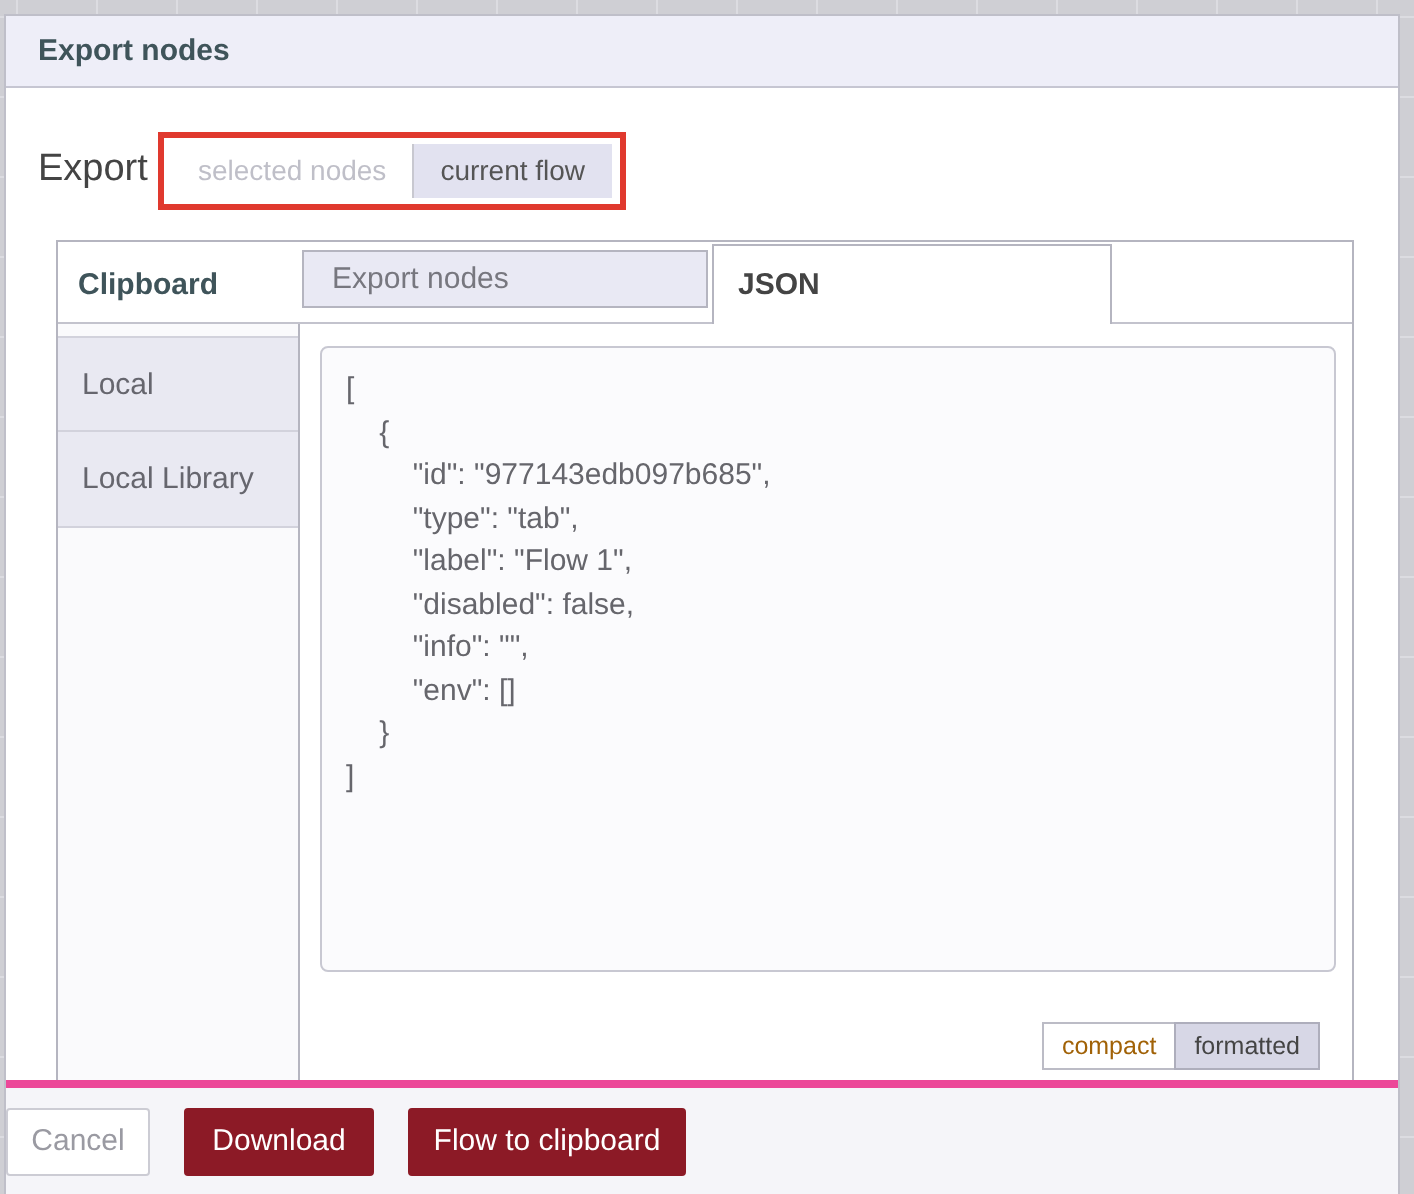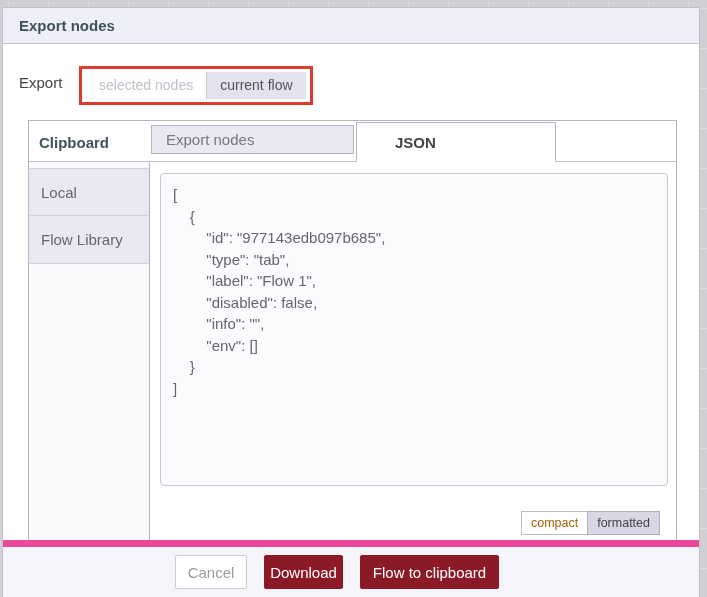--- a/index.html
+++ b/index.html
@@ -38,21 +38,21 @@
     line-height: 36px;
     font-size: 15px;
     font-weight: bold;
     color: #3f545a;
   }
 
   
   .export-label {
     position: absolute;
     left: 16px; top: 66px;
-    font-size: 15px;
+    font-size: 19px;
     color: #444;
   }
   .scope-annotation {
     position: absolute;
     left: 76px; top: 58px;
     border: 3px solid #e0392e;
     padding: 3px 4px;
     display: flex;
     align-items: flex-end;
     background: #fff;
@@ -106,21 +106,21 @@
     line-height: 27px;
     padding-left: 14px;
     background: #e9e9f4;
     border: 1px solid #b5b5c0;
     color: #77777f;
   }
   .tab-json {
     left: 327px; top: 1px;
     width: 200px; height: 40px;
     line-height: 39px;
-    padding-left: 38px;
+    padding-left: 12px;
     background: #ffffff;
     border: 1px solid #b5b5c0;
     border-bottom: none;
     color: #444;
     font-weight: bold;
     z-index: 2;
   }
 
   .sidebar {
     position: absolute;
@@ -183,24 +183,24 @@
     border: 1px solid #aeaebc;
     color: #444;
   }
 
   
   .dialog-footer {
     position: absolute;
     left: 0; right: 0; bottom: 0;
     height: 57px;
     background: #f5f5f9;
-    border-top: 7px solid #ec4899;
+    border-top: 4px solid #ec4899;
     display: flex;
     align-items: center;
-    justify-content: center;
+    justify-content: flex-start;
     gap: 17px;
     padding-right: 28px;
   }
   .btn {
     height: 34px;
     font-size: 15px;
     font-family: inherit;
     border-radius: 2px;
     cursor: pointer;
   }
@@ -208,21 +208,21 @@
     width: 72px;
     background: #ffffff;
     border: 1px solid #ccccd4;
     color: #9a9aa2;
   }
   .btn-primary {
     background: #8c1a26;
     border: 1px solid #8c1a26;
     color: #ffffff;
   }
-  .btn-download { width: 79px; }
+  .btn-download { width: 95px; }
   .btn-copy { width: 139px; }
 </style>
 </head>
 <body>
 
 <div class="screen">
   <div class="dialog">
 
     <div class="dialog-header">
       <span class="dialog-title">Export nodes</span>
@@ -240,21 +240,21 @@
     <div class="library-box">
       <span class="clipboard-label">Clipboard</span>
 
       <div class="tabs-border"></div>
 
       <div class="tab tab-export-nodes">Export nodes</div>
       <div class="tab tab-json">JSON</div>
 
       <div class="sidebar">
         <div class="sidebar-item">Local</div>
-        <div class="sidebar-item">Flow Library</div>
+        <div class="sidebar-item">Local Library</div>
       </div>
 
       <div class="code-box">[
     {
         "id": "977143edb097b685",
         "type": "tab",
         "label": "Flow 1",
         "disabled": false,
         "info": "",
         "env": []

